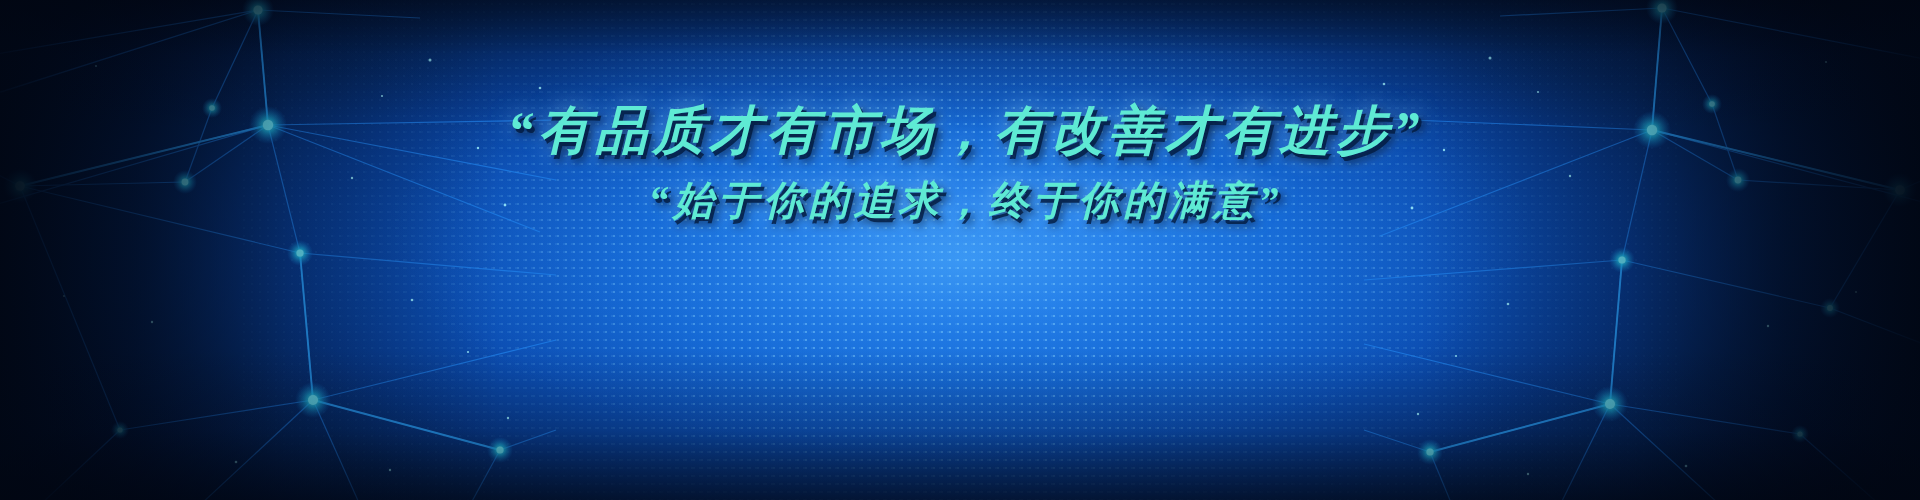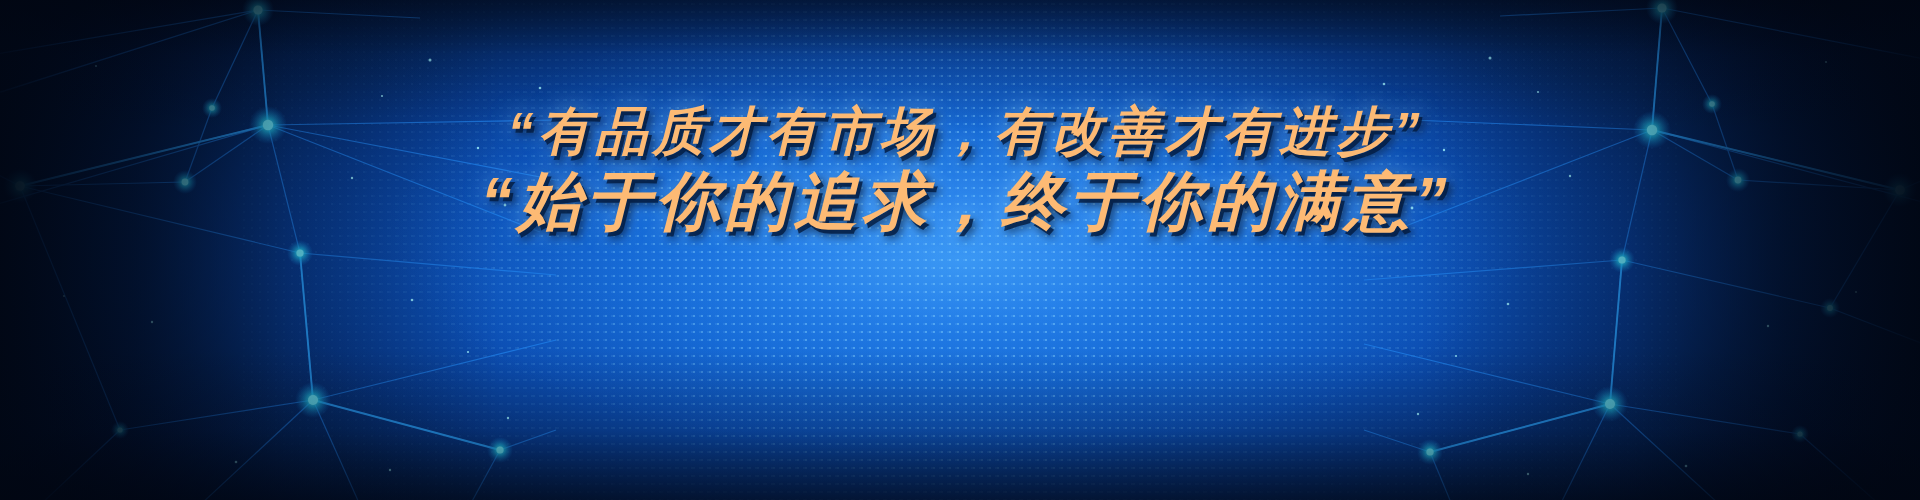--- a/index.html
+++ b/index.html
@@ -105,35 +105,35 @@
 
   
   #headline {
     position: absolute;
     left: 0; right: 0;
     top: 96px;
     text-align: center;
     z-index: 9;
   }
   .hl-line {
-    color: #fdba74;
-    font-family: Liberation Sans, sans-serif;
+    color: #5eead4;
+    font-family: Liberation Serif, serif;
     font-weight: bold;
     font-style: italic;
     font-size: 52px;
     line-height: 70px;
     letter-spacing: 5px;
     white-space: nowrap;
     text-shadow:
        3px 4px 0   rgba(2,26,62,0.80),
        5px 6px 9px rgba(1,14,38,0.72),
        0   0   22px rgba(150,215,255,0.55);
     padding-left: 12px;
   }
-  .hl-line-2 { font-size: 64px; }
+  .hl-line-2 { font-size: 40px; }
 </style>
 </head>
 <body>
 
 <div id="banner">
 
   <div class="layer" id="bg-base"></div>
   <div class="layer" id="bg-dots-wide"></div>
   <div class="layer" id="bg-dots"></div>
   <div class="layer" id="bg-glow"></div>

